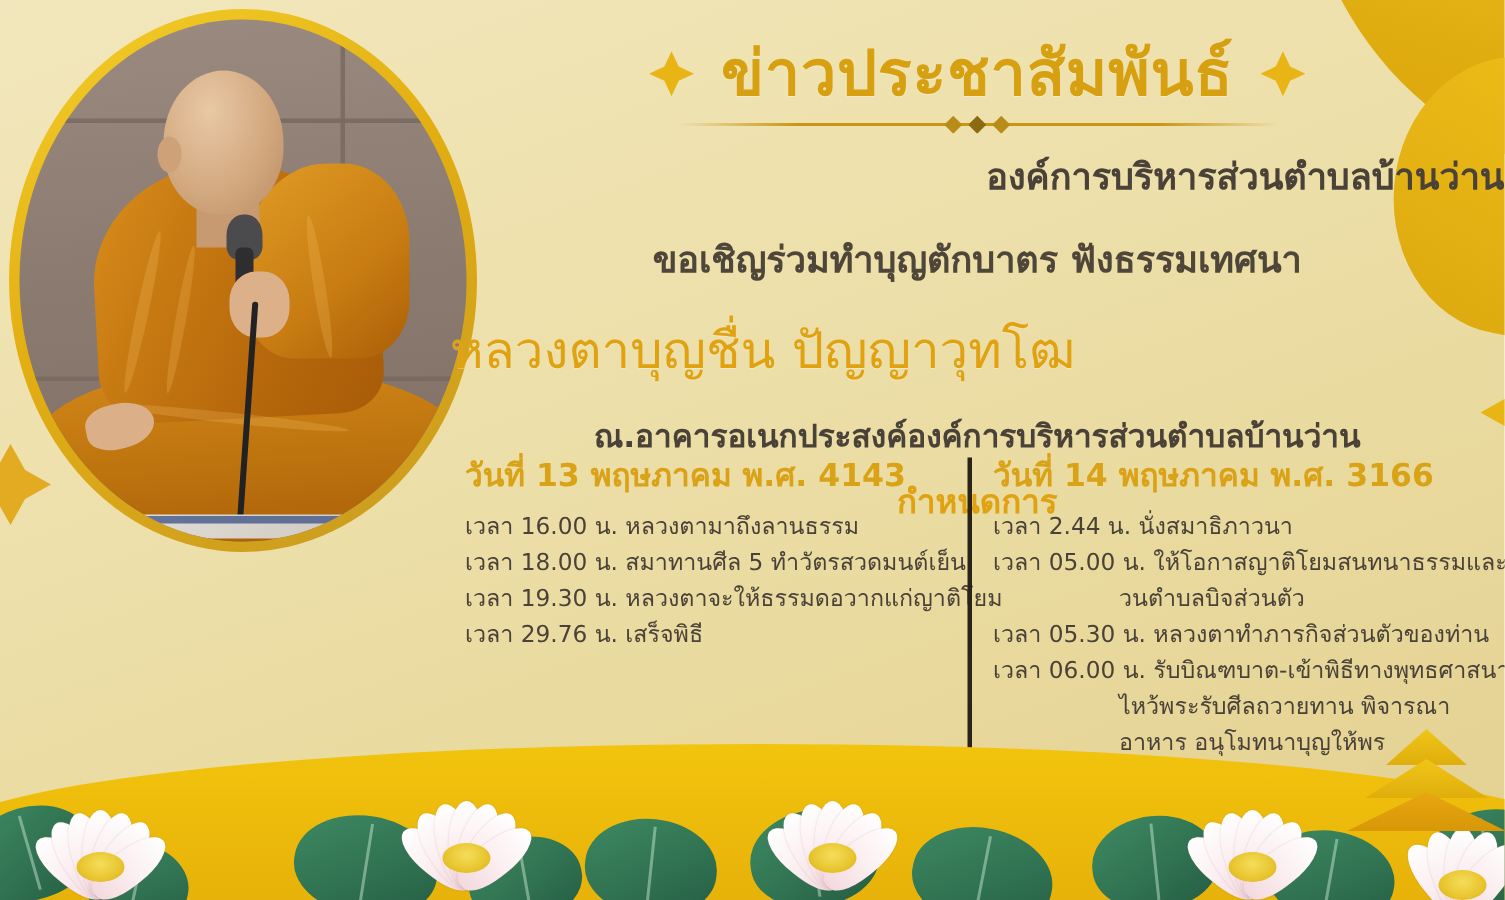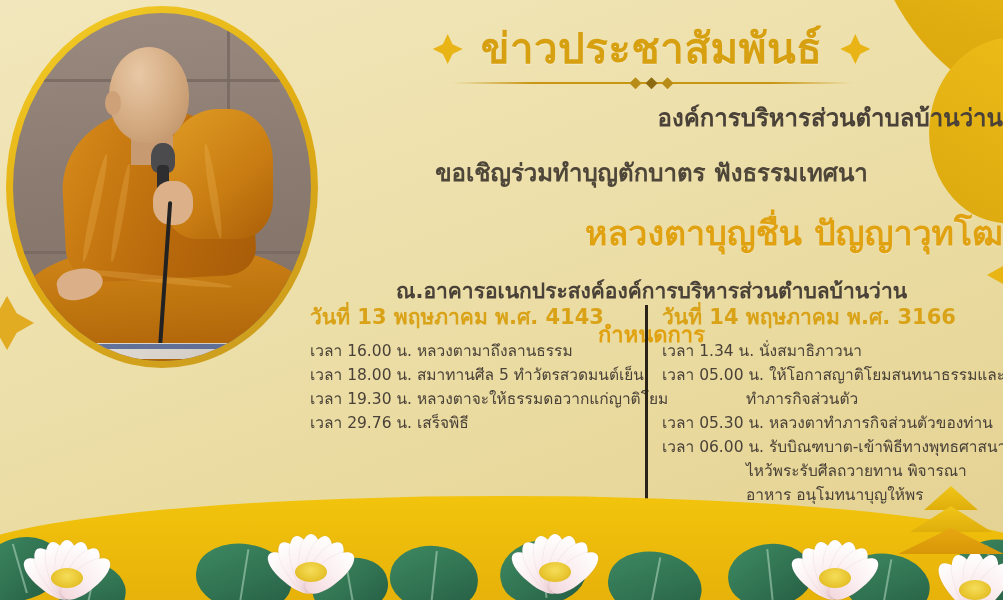--- a/index.html
+++ b/index.html
@@ -283,23 +283,23 @@
     margin-top: 8px;
   }
   .invite-line {
     text-align: center;
     font-size: 24px;
     font-weight: bold;
     color: #4f463a;
     margin-top: 16px;
   }
   .monk-name {
-    text-align: right;
+    text-align: left;
     font-size: 34px;
-    font-weight: bold;
+    font-weight: normal;
     color: #e0a211;
     margin-top: 14px;
     text-shadow: 0 1px 0 rgba(255,255,255,.3);
   }
   .venue-line {
     text-align: center;
     font-size: 21px;
     font-weight: bold;
     color: #4a4238;
     margin-top: 14px;
@@ -500,25 +500,25 @@
       <div class="sched-item">
         <span>เวลา 29.76 น. เสร็จพิธี</span>
       </div>
     </div>
 
     <div class="col-divider"></div>
 
     <div class="col col-right">
       <div class="day-head">วันที่ 14 พฤษภาคม พ.ศ. 3166</div>
       <div class="sched-item">
-        <span>เวลา 1.34 น. นั่งสมาธิภาวนา</span>
+        <span>เวลา 2.44 น. นั่งสมาธิภาวนา</span>
       </div>
       <div class="sched-item">
         <span>เวลา 05.00 น. ให้โอกาสญาติโยมสนทนาธรรมและ</span>
-        <span class="cont">ทำภารกิจส่วนตัว</span>
+        <span class="cont">วนตำบลบิจส่วนตัว</span>
       </div>
       <div class="sched-item">
         <span>เวลา 05.30 น. หลวงตาทำภารกิจส่วนตัวของท่าน</span>
       </div>
       <div class="sched-item">
         <span>เวลา 06.00 น. รับบิณฑบาต-เข้าพิธีทางพุทธศาสนา</span>
         <span class="cont">ไหว้พระรับศีลถวายทาน พิจารณา</span>
         <span class="cont">อาหาร อนุโมทนาบุญให้พร</span>
       </div>
     </div>

